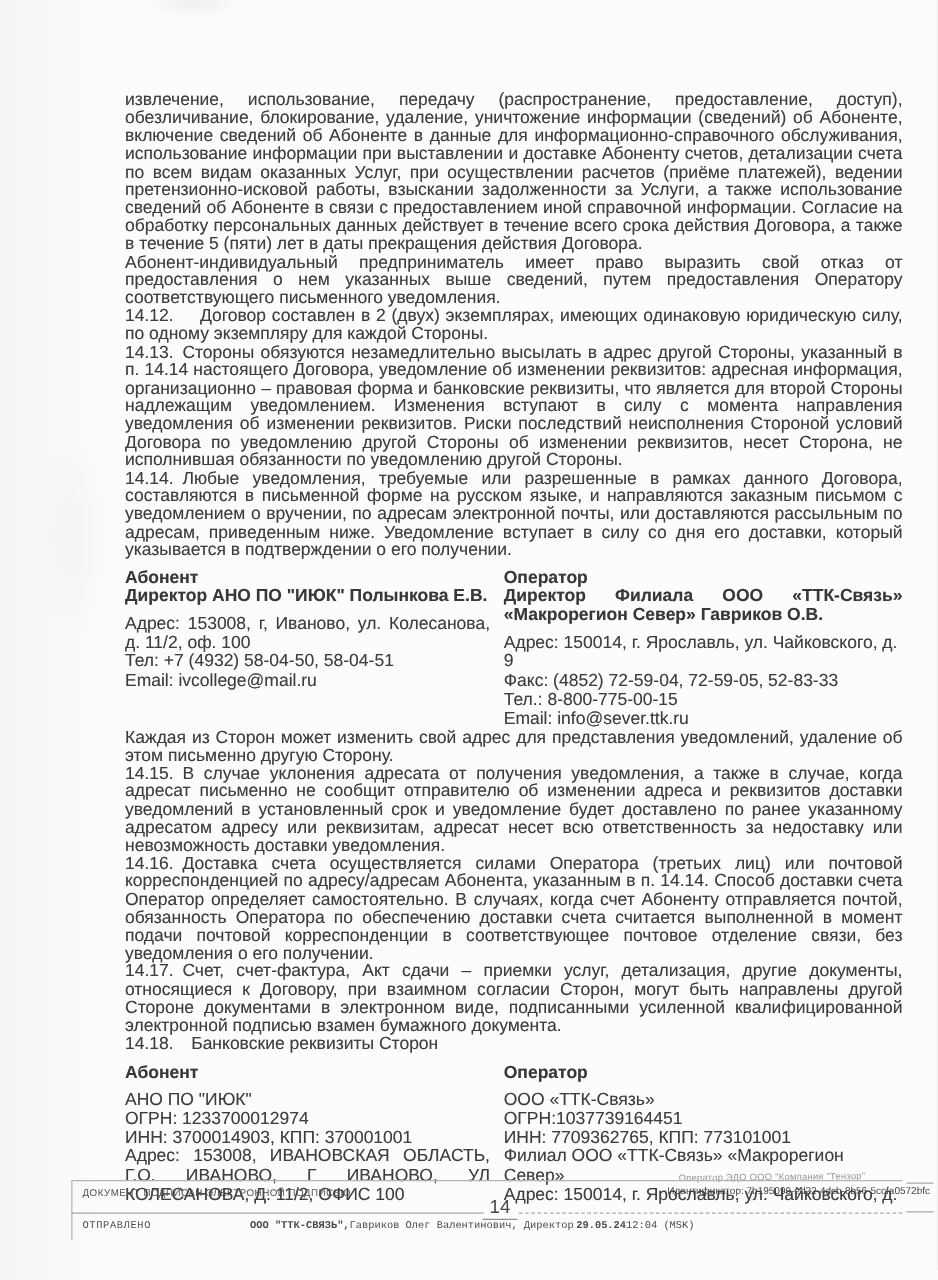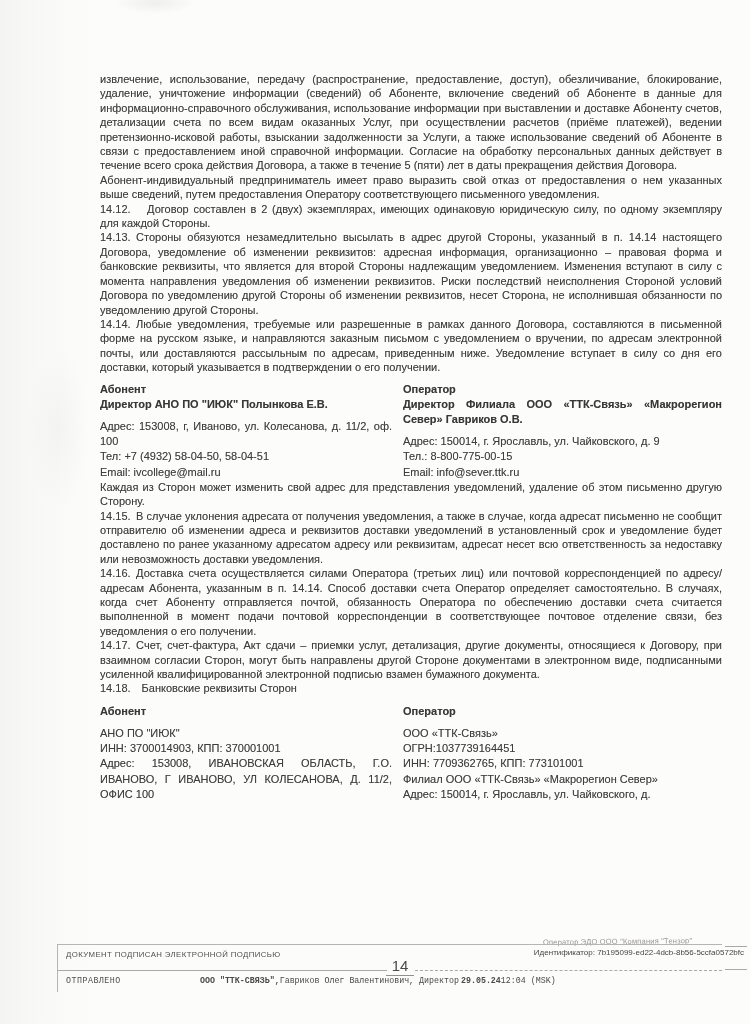--- a/index.html
+++ b/index.html
@@ -15,21 +15,21 @@
     pointer-events:none;
   }
   .smudge{position:absolute;border-radius:50%;pointer-events:none;}
   .sm1{left:115px;top:-8px;width:80px;height:22px;
        background:radial-gradient(closest-side,rgba(120,120,120,.10),rgba(120,120,120,0));}
   .sm2{left:28px;top:350px;width:60px;height:160px;
        background:radial-gradient(closest-side,rgba(120,120,120,.05),rgba(120,120,120,0));}
 
   .doc{
     position:absolute;left:100px;top:72px;width:622px;
-    font-size:11px;line-height:14.4px;
+    font-size:14px;line-height:14.4px;
     text-align:justify;
     text-shadow:0 0 .5px rgba(70,70,70,.45);
   }
   .doc p{margin:0;}
   .b{font-weight:bold;color:#383838;}
   .mt6{margin-top:6px;}
   .mt9{margin-top:9px;}
   .mt12{margin-top:12px;}
 
   .cols{
@@ -101,36 +101,38 @@
         <div class="gap"></div>
         <p class="ln">Адрес: 153008, г, Иваново, ул. Колесанова, д. 11/2, оф. 100</p>
         <p class="ln left-align">Тел: +7 (4932) 58-04-50, 58-04-51</p>
         <p class="ln left-align">Email: ivcollege@mail.ru</p>
       </div>
       <div class="col">
         <p class="ln b left-align">Оператор</p>
         <p class="ln b">Директор Филиала ООО «ТТК-Связь» «Макрорегион Север» Гавриков О.В.</p>
         <div class="gap"></div>
         <p class="ln left-align">Адрес: 150014, г. Ярославль, ул. Чайковского, д. 9</p>
+        <p class="ln left-align">Факс: (4852) 72-59-04, 72-59-05, 52-83-33</p>
         <p class="ln left-align">Тел.: 8-800-775-00-15</p>
         <p class="ln left-align">Email: info@sever.ttk.ru</p>
       </div>
     </div>
 
     <p class="mt6">Каждая из Сторон может изменить свой адрес для представления уведомлений, удаление об этом письменно другую Сторону.</p>
     <p class="mt9">14.15. В случае уклонения адресата от получения уведомления, а также в случае, когда адресат письменно не сообщит отправителю об изменении адреса и реквизитов доставки уведомлений в установленный срок и уведомление будет доставлено по ранее указанному адресатом адресу или реквизитам, адресат несет всю ответственность за недоставку или невозможность доставки уведомления.</p>
     <p class="mt6">14.16. Доставка счета осуществляется силами Оператора (третьих лиц) или почтовой корреспонденцией по адресу/адресам Абонента, указанным в п. 14.14. Способ доставки счета Оператор определяет самостоятельно. В случаях, когда счет Абоненту отправляется почтой, обязанность Оператора по обеспечению доставки счета считается выполненной в момент подачи почтовой корреспонденции в соответствующее почтовое отделение связи, без уведомления о его получении.</p>
     <p>14.17. Счет, счет-фактура, Акт сдачи – приемки услуг, детализация, другие документы, относящиеся к Договору, при взаимном согласии Сторон, могут быть направлены другой Стороне документами в электронном виде, подписанными усиленной квалифицированной электронной подписью взамен бумажного документа.</p>
     <p class="mt12 left-align">14.18.  Банковские реквизиты Сторон</p>
 
     <div class="cols req-block">
       <div class="col">
         <p class="ln b left-align">Абонент</p>
         <div class="gap"></div>
         <p class="ln left-align">АНО ПО "ИЮК"</p>
+        <p class="ln left-align">ОГРН: 1233700012974</p>
         <p class="ln left-align">ИНН: 3700014903, КПП: 370001001</p>
         <p class="ln">Адрес: 153008, ИВАНОВСКАЯ ОБЛАСТЬ, Г.О. ИВАНОВО, Г ИВАНОВО, УЛ КОЛЕСАНОВА, Д. 11/2, ОФИС 100</p>
       </div>
       <div class="col">
         <p class="ln b left-align">Оператор</p>
         <div class="gap"></div>
         <p class="ln left-align">ООО «ТТК-Связь»</p>
         <p class="ln left-align">ОГРН:1037739164451</p>
         <p class="ln left-align">ИНН: 7709362765, КПП: 773101001</p>
         <p class="ln left-align">Филиал ООО «ТТК-Связь» «Макрорегион Север»</p>

